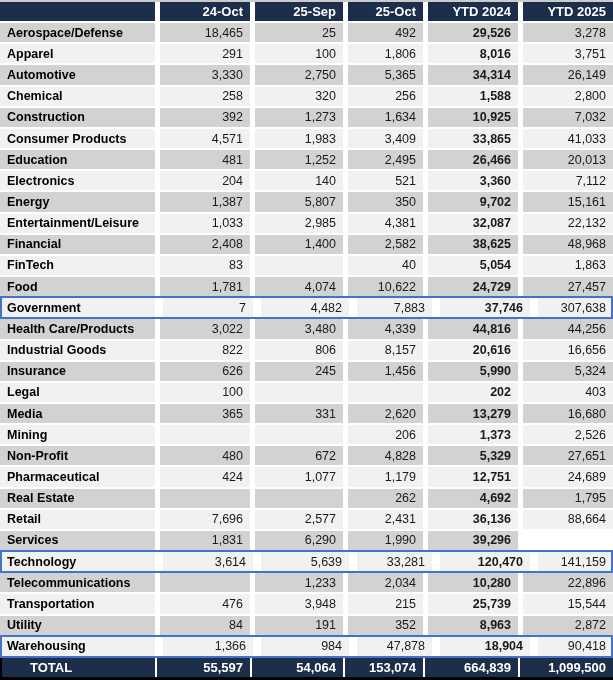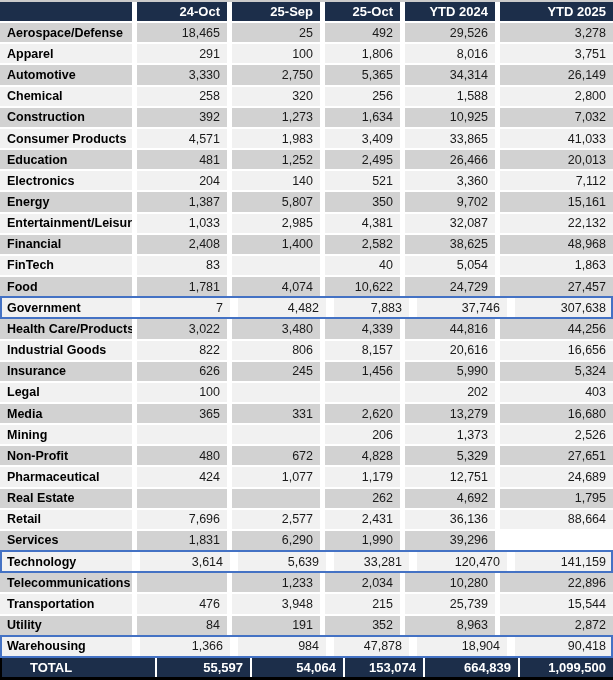--- a/index.html
+++ b/index.html
@@ -5,26 +5,26 @@
   html,body{margin:0;padding:0;background:#ffffff;}
   .tbl{
     width:613px;height:680px;box-sizing:border-box;
     display:flex;flex-direction:column;row-gap:2px;
     background:#ffffff;
     border-top:2px solid #cbcbcb;border-bottom:3px solid #000;
     font-family:"Liberation Sans",sans-serif;
   }
   .row{flex:1;display:flex;column-gap:5px;min-height:0;}
   .cell{display:flex;align-items:center;box-sizing:border-box;overflow:hidden;white-space:nowrap;}
-  .cell.label{width:132px;padding-left:7px;font-weight:bold;font-size:12.5px;color:#000;}
+  .cell.label{width:155px;padding-left:7px;font-weight:bold;font-size:12.5px;color:#000;}
   .cell.num{justify-content:flex-end;padding-right:7px;font-size:12.5px;color:#1a1a1a;}
   .row .cell:nth-child(2){width:90px;}
   .row .cell:nth-child(3){width:88px;}
   .row .cell:nth-child(4){width:75px;}
-  .row .cell:nth-child(5){width:90px;}
+  .row .cell:nth-child(5){width:90px;font-weight:bold;}
   .row .cell:nth-child(6){flex:1;}
   .row.dark  .cell{background:#d2d2d2;}
   .row.light .cell{background:#f1f1f1;}
   .row.header .cell{background:#1c2e4a;color:#fff;font-weight:bold;font-size:13px;}
   .row.header .cell.num{color:#fff;}
   
   .row.hl{position:relative;gap:8px;}
   .row.hl::after{
     content:"";position:absolute;left:0;right:0;top:-2px;bottom:-2px;
     border:2px solid #4472c4;pointer-events:none;z-index:2;

